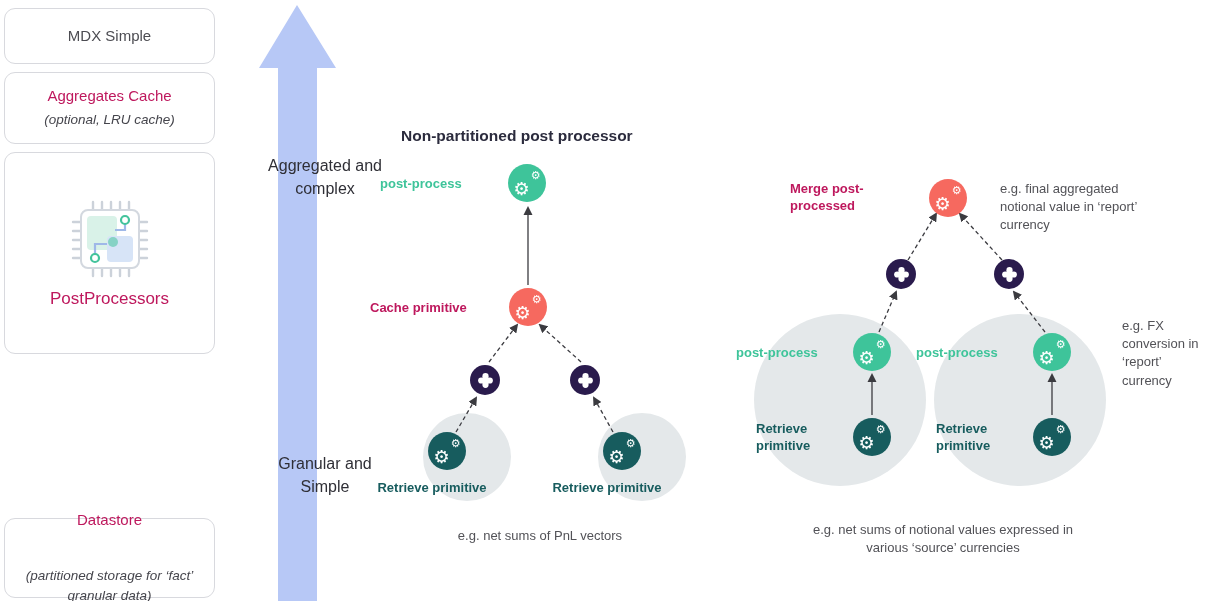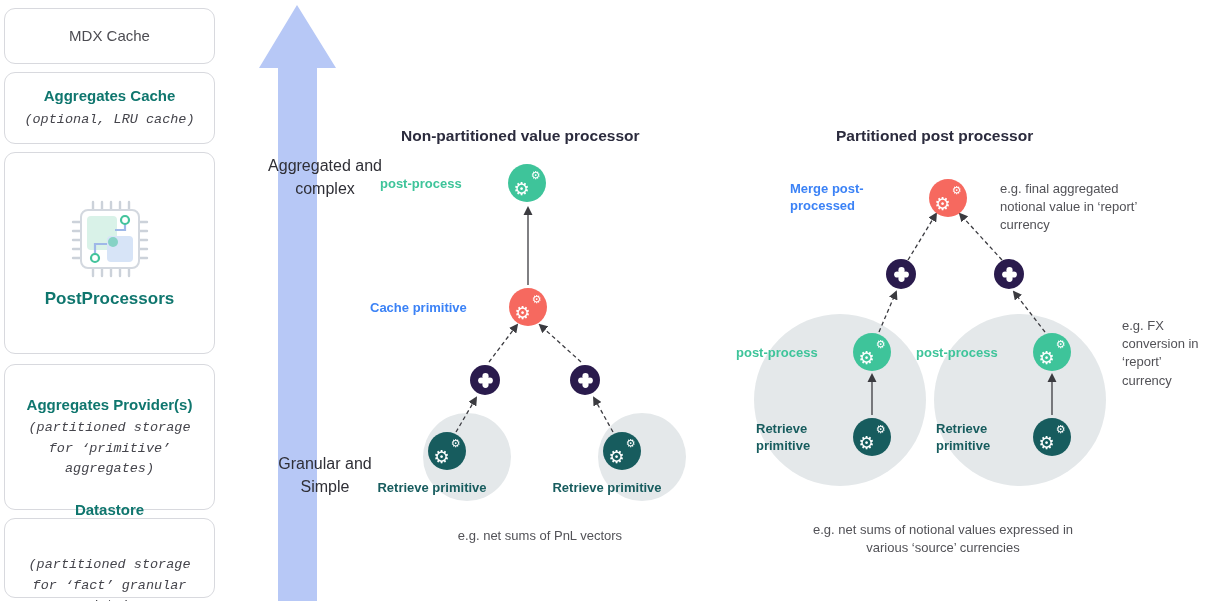--- a/index.html
+++ b/index.html
@@ -3,24 +3,24 @@
 <meta charset="utf-8">
 <style>
   html,body { margin:0; padding:0; background:#ffffff; }
   body { font-family:"Liberation Sans", sans-serif; }
   .canvas { position:relative; width:1212px; height:601px; background:#ffffff; overflow:hidden; }
 
   
   .box { position:absolute; left:4px; width:211px; box-sizing:border-box; background:#fff;
          border:1px solid #d8d9de; border-radius:11px; display:flex; flex-direction:column;
          align-items:center; justify-content:center; text-align:center; padding:4px 10px; z-index:5; }
-  .box-title { font-size:15px; font-weight:bold; color:#0f766e; line-height:1.3; }
+  .box-title { font-size:15px; font-weight:normal; color:#be185d; line-height:1.3; }
   .box-title.regular { font-weight:normal; color:#4c4c52; }
   .box-title.big { font-size:17px; }
-  .box-sub { font-style:italic; font-size:13.5px; color:#45454c; margin-top:4px; line-height:1.5;font-family:Liberation Mono, monospace; }
+  .box-sub { font-style:italic; font-size:13.5px; color:#45454c; margin-top:4px; line-height:1.5; }
 
   
   .up-arrow-svg { position:absolute; left:0; top:0; z-index:0; }
   .axis-label { position:absolute; text-align:center; font-size:16px; font-weight:500;
                 color:#2f2f36; line-height:1.45; z-index:1;margin-left:28px; }
 
   
   .section-title { position:absolute; font-size:15.5px; font-weight:bold; color:#2b2b3d; z-index:4; }
   .annotation { position:absolute; font-size:13px; color:#525257; line-height:1.4; z-index:4; }
   .annotation.center { text-align:center; }
@@ -38,42 +38,42 @@
 
   .gears { position:relative; width:27px; height:25px; color:#ffffff; }
   .gear-big   { position:absolute; left:0; bottom:-2px; font-size:18px; line-height:1; }
   .gear-small { position:absolute; right:0; top:-1px; font-size:11px; line-height:1; }
 
   
   .node-label { position:absolute; font-size:13px; font-weight:bold; z-index:4; line-height:1.3; }
   .node-label.right-align { text-align:left; }
   .node-label.center { text-align:center; white-space:nowrap; }
   .node-label.green  { color:#3ec49a; }
-  .node-label.salmon { color:#3b82f6; }
+  .node-label.salmon { color:#be185d; }
   .node-label.teal   { color:#175c5e; }
 
   
   .arrows { position:absolute; left:0; top:0; z-index:2; pointer-events:none; }
   .arrows .solid  { stroke:#3b3b40; stroke-width:1.3; fill:none; marker-end:url(#ah); }
   .arrows .dashed { stroke:#3b3b40; stroke-width:1.3; fill:none; stroke-dasharray:4 3; marker-end:url(#ah); }
 </style>
 </head>
 <body>
 
 <div class="canvas">
 
   <svg class="up-arrow-svg" width="1212" height="601" viewBox="0 0 1212 601">
     <polygon points="297,5 336,68 317,68 317,601 278,601 278,68 259,68" fill="#b7c8f6"></polygon>
   </svg>
 
   <div class="axis-label" style="left:216px; top:154px; width:162px;">Aggregated and complex</div>
   <div class="axis-label" style="left:226px; top:452px; width:142px;">Granular and Simple</div>
 
   <div class="box" style="top:8px; height:56px;">
-    <div class="box-title regular">MDX Cache</div>
+    <div class="box-title regular">MDX Simple</div>
   </div>
 
   <div class="box" style="top:72px; height:72px;">
     <div class="box-title">Aggregates Cache</div>
     <div class="box-sub">(optional, LRU cache)</div>
   </div>
 
   <div class="box" style="top:152px; height:202px;">
     <svg width="86" height="86" viewBox="0 0 86 86">
       <g stroke="#ccd2da" stroke-width="2.4" stroke-linecap="round">
@@ -105,24 +105,20 @@
         <path d="M28 62 L28 48 L40 48"></path>
         <path d="M58 24 L58 34 L48 34"></path>
       </g>
       <circle cx="28" cy="62" r="4" fill="#ffffff" stroke="#43c39c" stroke-width="2.2"></circle>
       <circle cx="58" cy="24" r="4" fill="#ffffff" stroke="#43c39c" stroke-width="2.2"></circle>
       <circle cx="46" cy="46" r="5" fill="#43c39c" opacity="0.55"></circle>
     </svg>
     <div class="box-title big" style="margin-top:6px;">PostProcessors</div>
   </div>
 
-  <div class="box" style="top:364px; height:146px;">
-    <div class="box-title">Aggregates Provider(s)</div>
-    <div class="box-sub">(partitioned storage for ‘primitive’ aggregates)</div>
-  </div>
 
   <div class="box" style="top:518px; height:80px;gap:32px;">
     <div class="box-title">Datastore</div>
     <div class="box-sub">(partitioned storage for ‘fact’ granular data)</div>
   </div>
 
   <div class="bubble" style="left:423px; top:413px; width:88px;  height:88px;"></div>
   <div class="bubble" style="left:598px; top:413px; width:88px;  height:88px;"></div>
   <div class="bubble" style="left:754px; top:314px; width:172px; height:172px;"></div>
   <div class="bubble" style="left:934px; top:314px; width:172px; height:172px;"></div>
@@ -139,21 +135,21 @@
     <line class="dashed" x1="456" y1="432" x2="476" y2="398"></line>
     <line class="dashed" x1="613" y1="432" x2="594" y2="398"></line>
     <line class="solid" x1="872" y1="415" x2="872" y2="375"></line>
     <line class="solid" x1="1052" y1="415" x2="1052" y2="375"></line>
     <line class="dashed" x1="879" y1="332" x2="896" y2="292"></line>
     <line class="dashed" x1="1045" y1="332" x2="1014" y2="292"></line>
     <line class="dashed" x1="908" y1="260" x2="936" y2="214"></line>
     <line class="dashed" x1="1002" y1="260" x2="960" y2="214"></line>
   </svg>
 
-  <div class="section-title" style="left:401px; top:127px;">Non-partitioned value processor</div>
+  <div class="section-title" style="left:401px; top:127px;">Non-partitioned post processor</div>
 
   <div class="node big green" style="left:508px; top:164px;">
     <span class="gears">
       <span class="gear-big">⚙</span>
       <span class="gear-small">⚙</span>
     </span>
   </div>
   <div class="node-label green right-align" style="left:380px; top:176px; width:120px;">post-process</div>
 
 
@@ -199,21 +195,20 @@
   <div class="node big teal" style="left:603px; top:432px;">
     <span class="gears">
       <span class="gear-big">⚙</span>
       <span class="gear-small">⚙</span>
     </span>
   </div>
   <div class="node-label teal center" style="left:547px; top:480px; width:120px;">Retrieve primitive</div>
 
   <div class="annotation center" style="left:415px; top:527px; width:250px;">e.g. net sums of PnL vectors</div>
 
-  <div class="section-title" style="left:836px; top:127px;">Partitioned post processor</div>
 
   <div class="node big salmon" style="left:929px; top:179px;">
     <span class="gears">
       <span class="gear-big">⚙</span>
       <span class="gear-small">⚙</span>
     </span>
   </div>
   <div class="node-label salmon right-align" style="left:790px; top:181px; width:132px;">Merge post-processed</div>
 
   <div class="annotation" style="left:1000px; top:180px; width:165px;">e.g. final aggregated notional value in ‘report’ currency</div>

